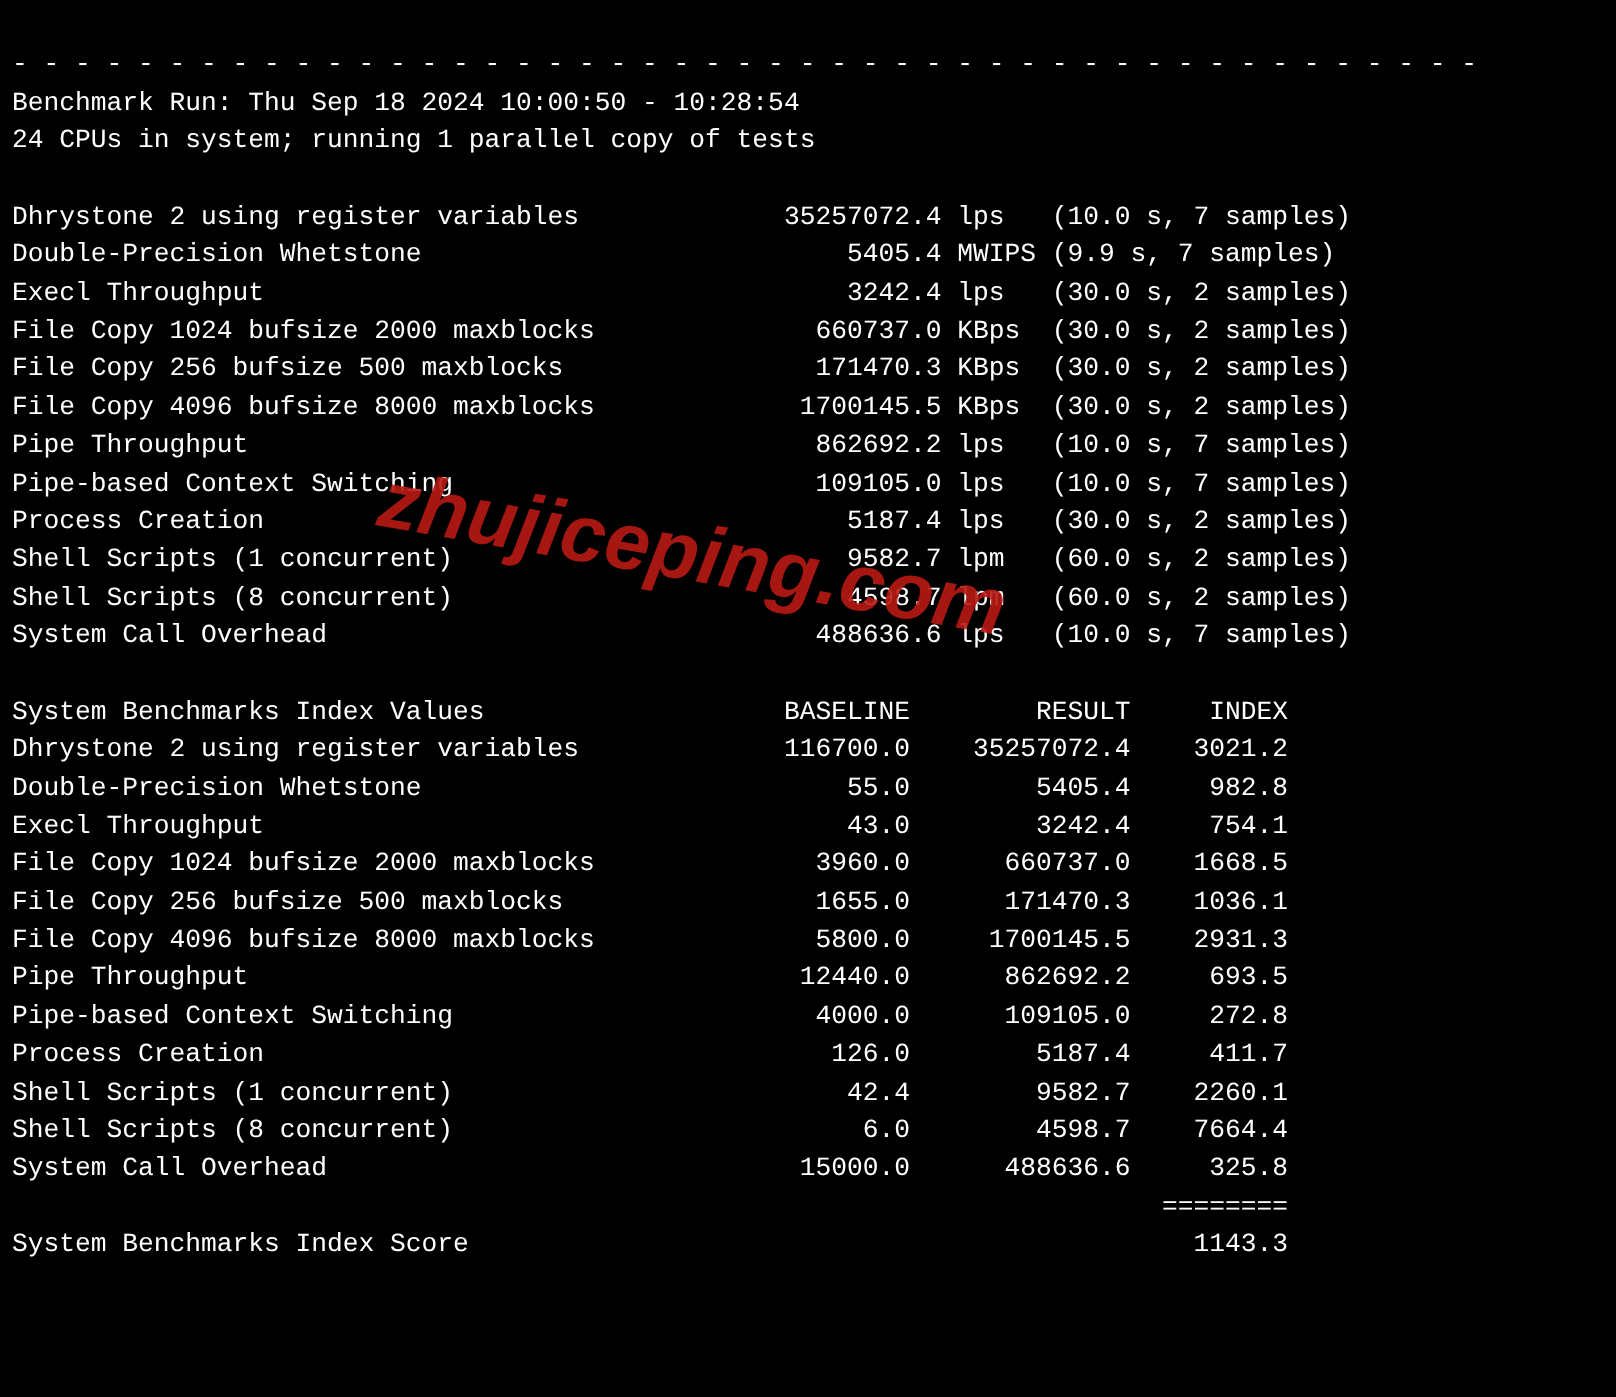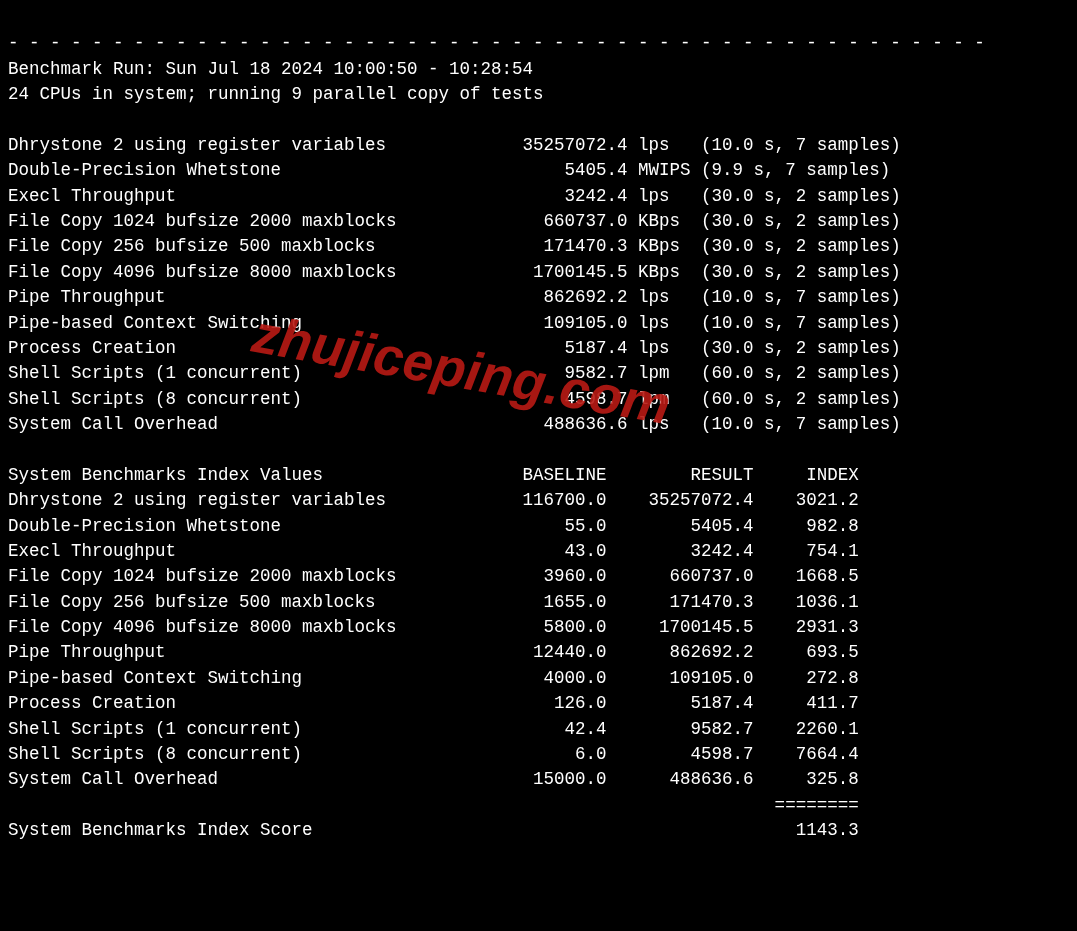--- a/index.html
+++ b/index.html
@@ -29,22 +29,22 @@
     opacity: 0.9;
     pointer-events: none;
     user-select: none;
   }
 </style>
 </head>
 <body>
 
 <div class="terminal">
 <span>- - - - - - - - - - - - - - - - - - - - - - - - - - - - - - - - - - - - - - - - - - - - - - -</span>
-<span>Benchmark Run: Sun Jul 18 2024 10:00:50 - 10:28:54</span>
-<span>24 CPUs in system; running 9 parallel copy of tests</span>
+<span>Benchmark Run: Thu Sep 18 2024 10:00:50 - 10:28:54</span>
+<span>24 CPUs in system; running 1 parallel copy of tests</span>
 
 <span id="tests-block">Dhrystone 2 using register variables             35257072.4 lps   (10.0 s, 7 samples)
 Double-Precision Whetstone                           5405.4 MWIPS (9.9 s, 7 samples)
 Execl Throughput                                     3242.4 lps   (30.0 s, 2 samples)
 File Copy 1024 bufsize 2000 maxblocks              660737.0 KBps  (30.0 s, 2 samples)
 File Copy 256 bufsize 500 maxblocks                171470.3 KBps  (30.0 s, 2 samples)
 File Copy 4096 bufsize 8000 maxblocks             1700145.5 KBps  (30.0 s, 2 samples)
 Pipe Throughput                                    862692.2 lps   (10.0 s, 7 samples)
 Pipe-based Context Switching                       109105.0 lps   (10.0 s, 7 samples)
 Process Creation                                     5187.4 lps   (30.0 s, 2 samples)

